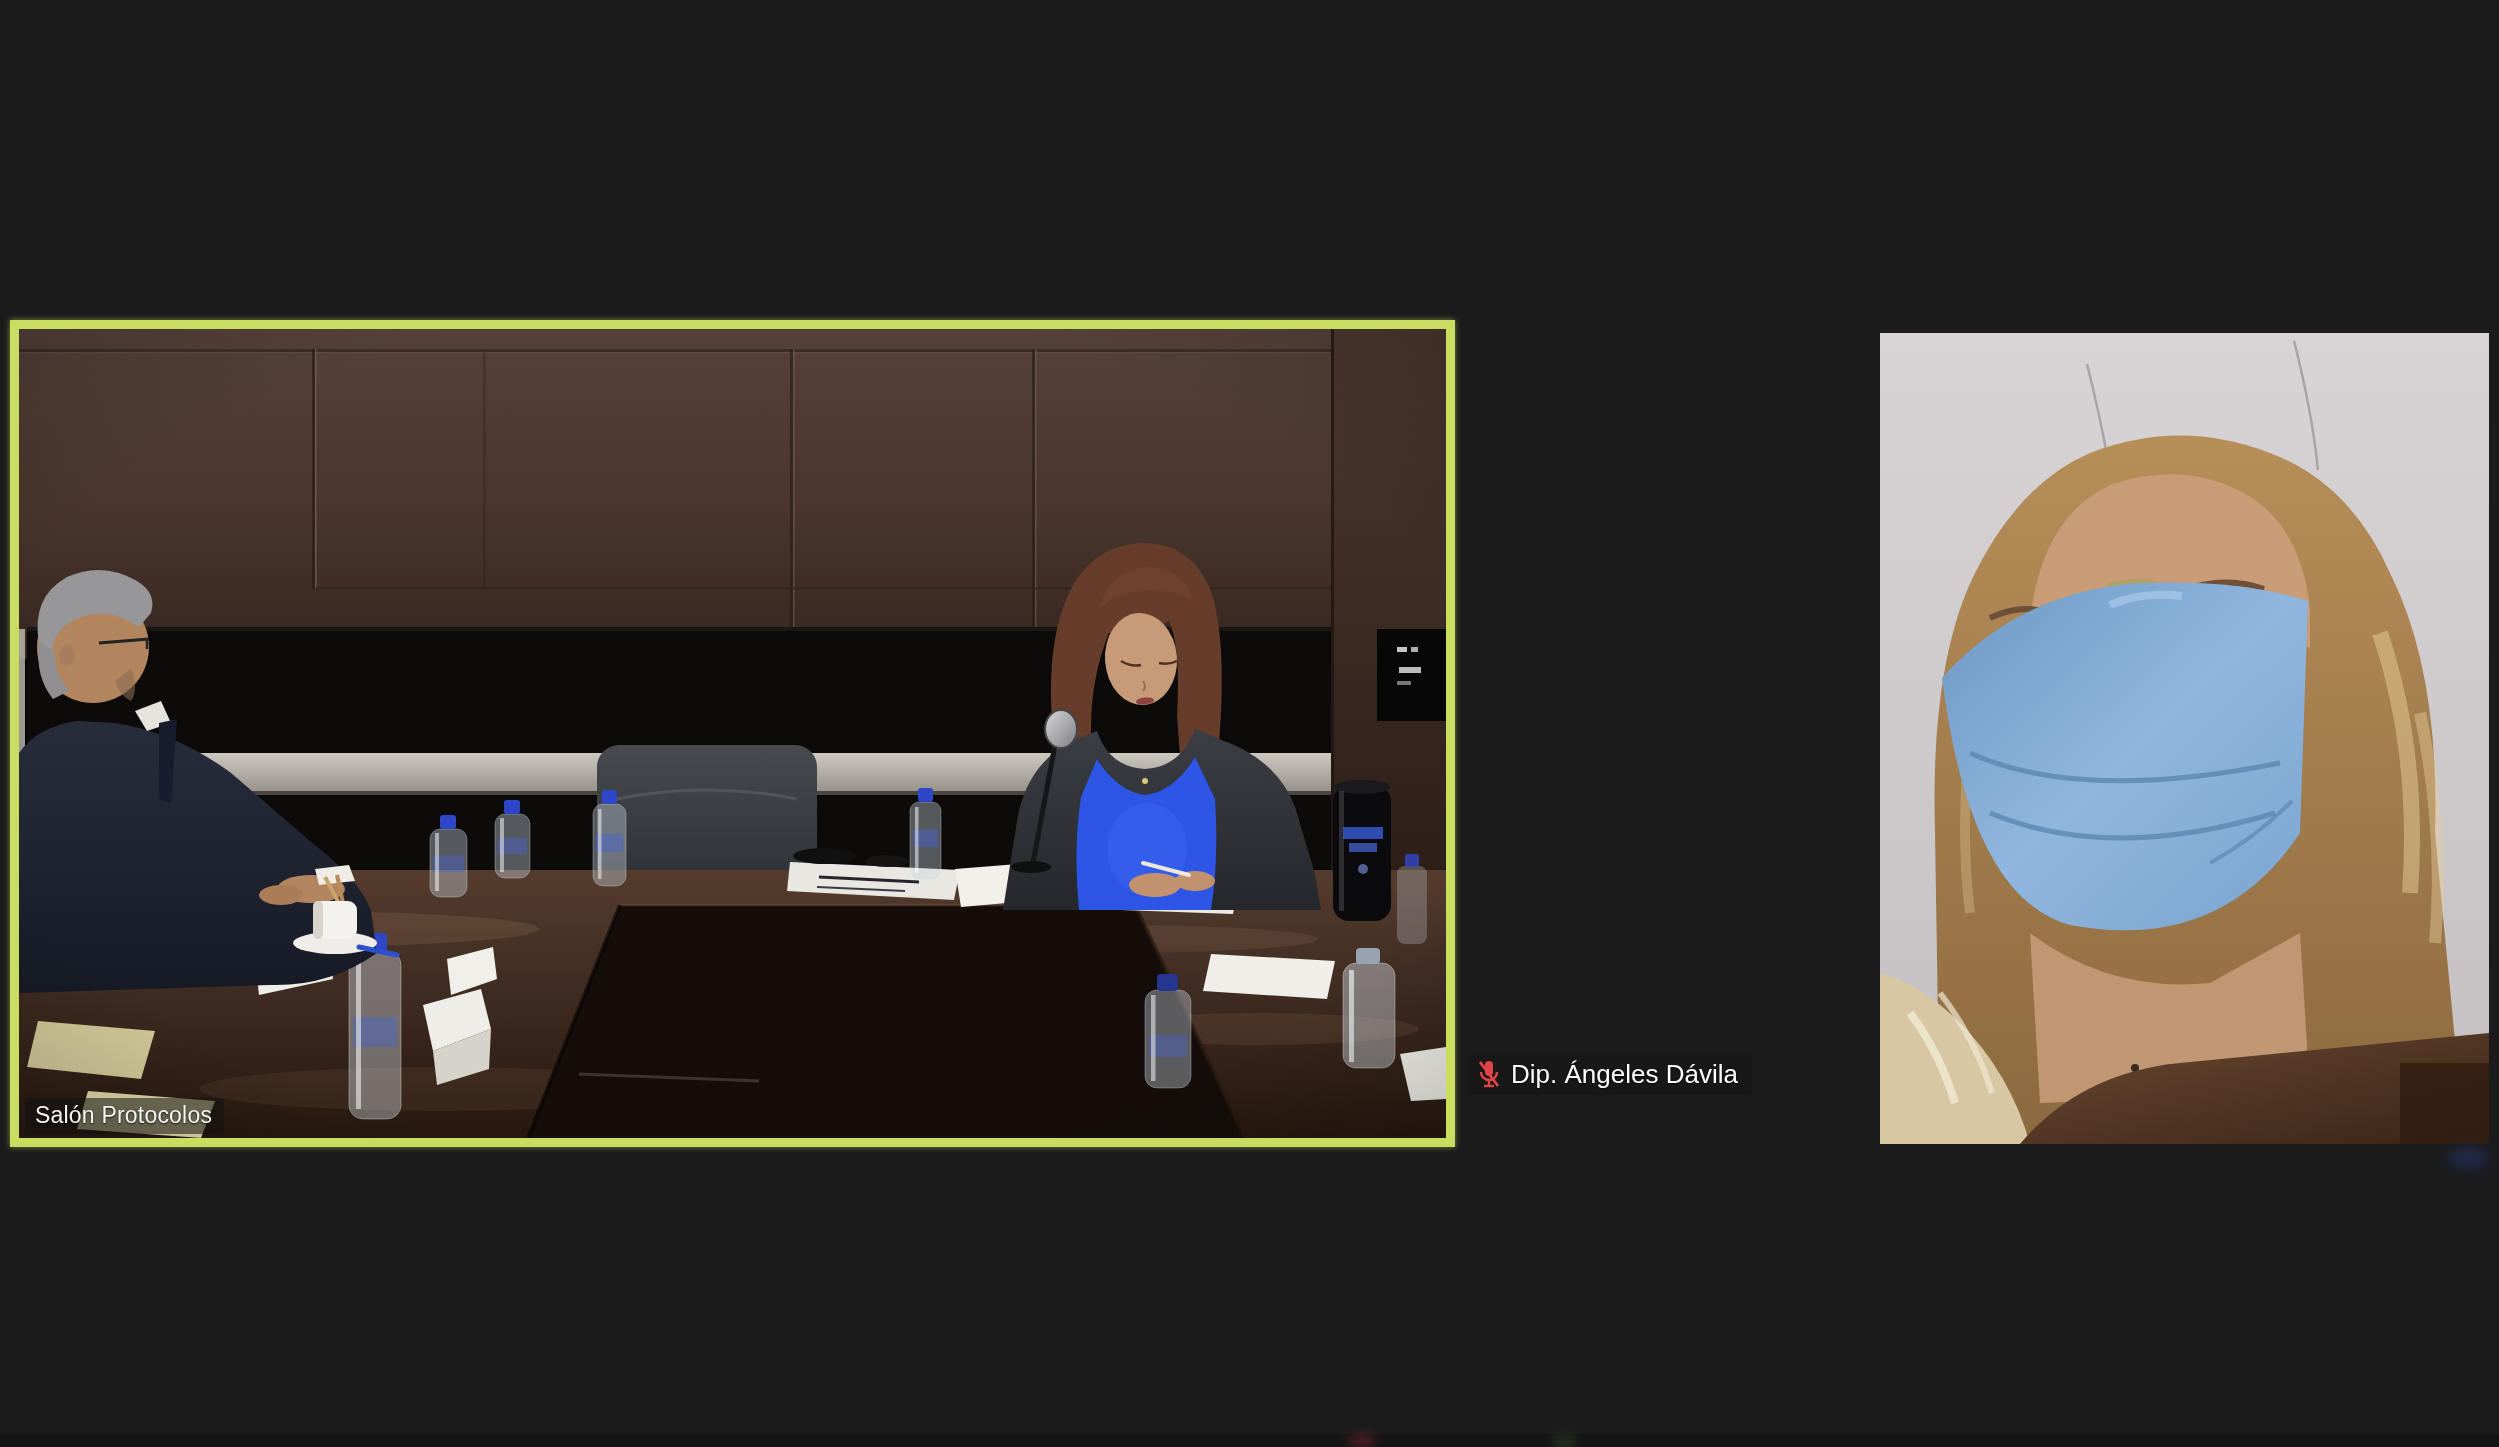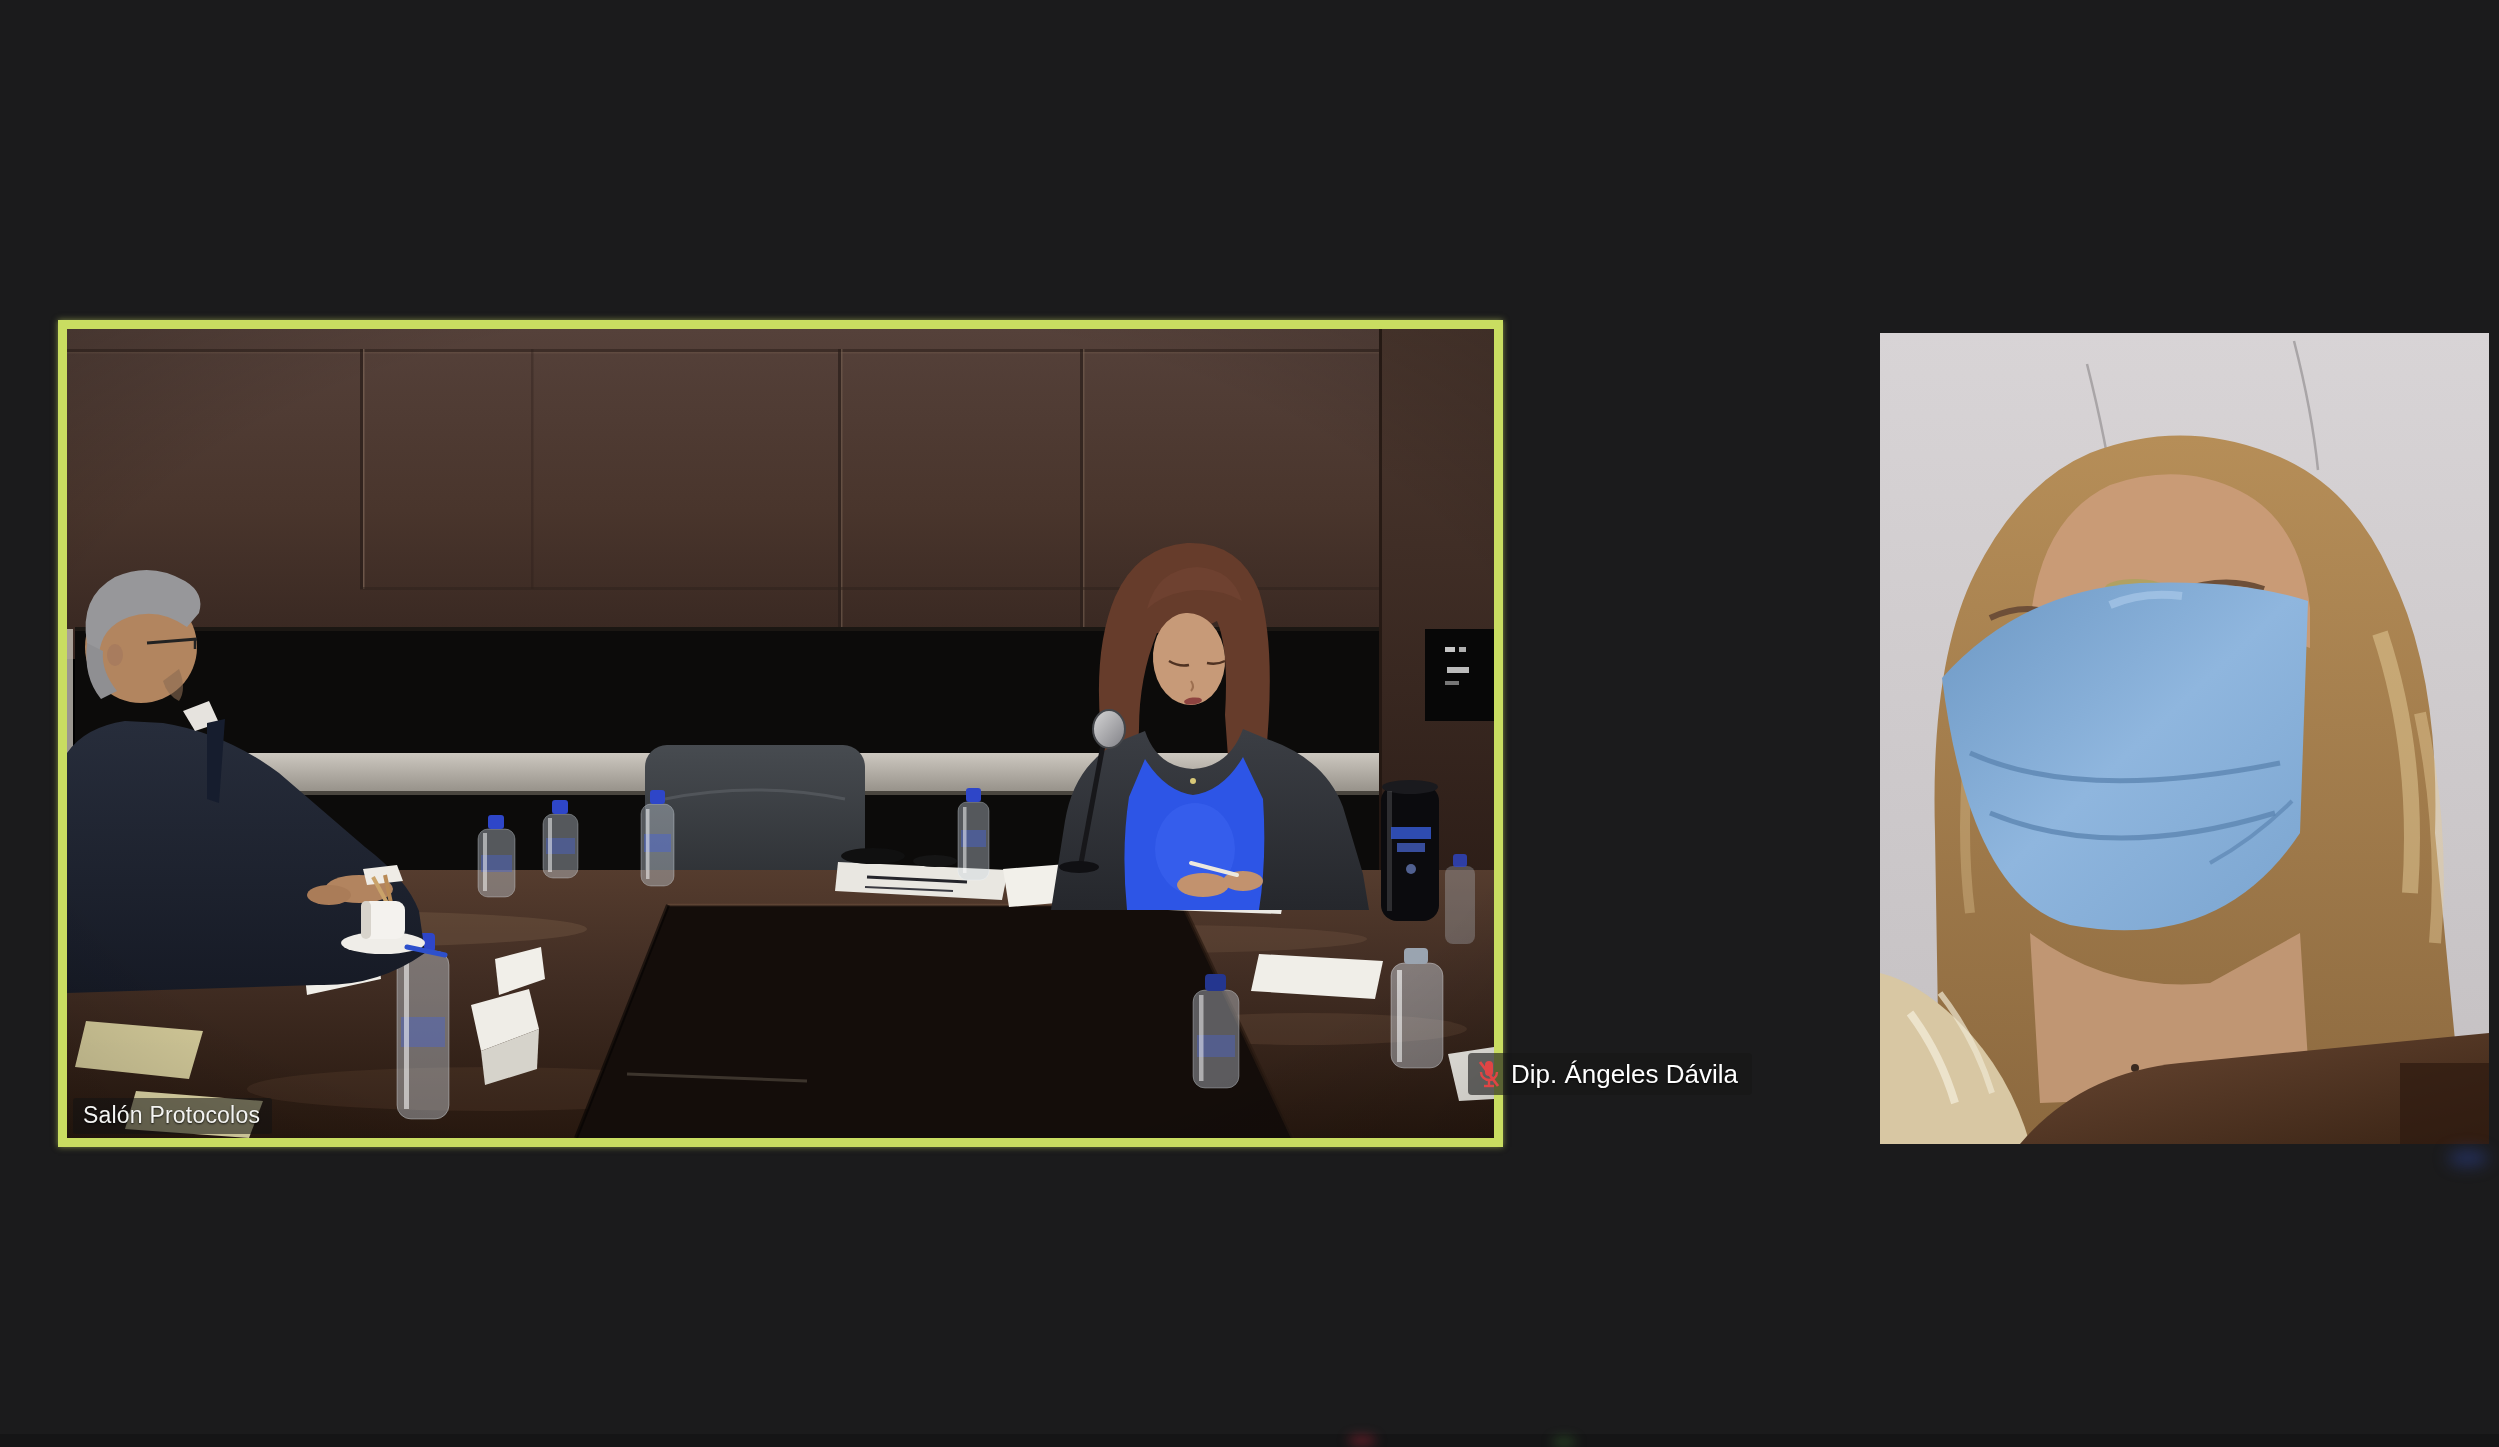--- a/index.html
+++ b/index.html
@@ -3,21 +3,21 @@
 <meta charset="utf-8">
 <style>
   html,body{margin:0;padding:0;background:#1b1b1c;}
   body{width:2499px;height:1447px;position:relative;overflow:hidden;
        font-family:"Liberation Sans", sans-serif;}
   .stage{position:absolute;inset:0;background:#1b1b1c;}
 
   
   .video-main{position:absolute;left:10px;top:320px;width:1445px;height:827px;
     box-sizing:border-box;border:9px solid #c9dd61;background:#000;
-    box-shadow:0 0 6px rgba(205,224,100,.55);margin-left:48px;}
+    box-shadow:0 0 6px rgba(205,224,100,.55);}
   .video-main svg{display:block;}
 
   
   .video-thumb{position:absolute;left:1880px;top:333px;width:609px;height:811px;
     background:#c8c4c6;overflow:hidden;}
   .video-thumb svg{display:block;}
 
   
   .room-label{position:absolute;left:6px;bottom:4px;max-width:90%;
     background:rgba(18,18,18,.55);color:#f4f4f2;font-size:23px;line-height:1;

